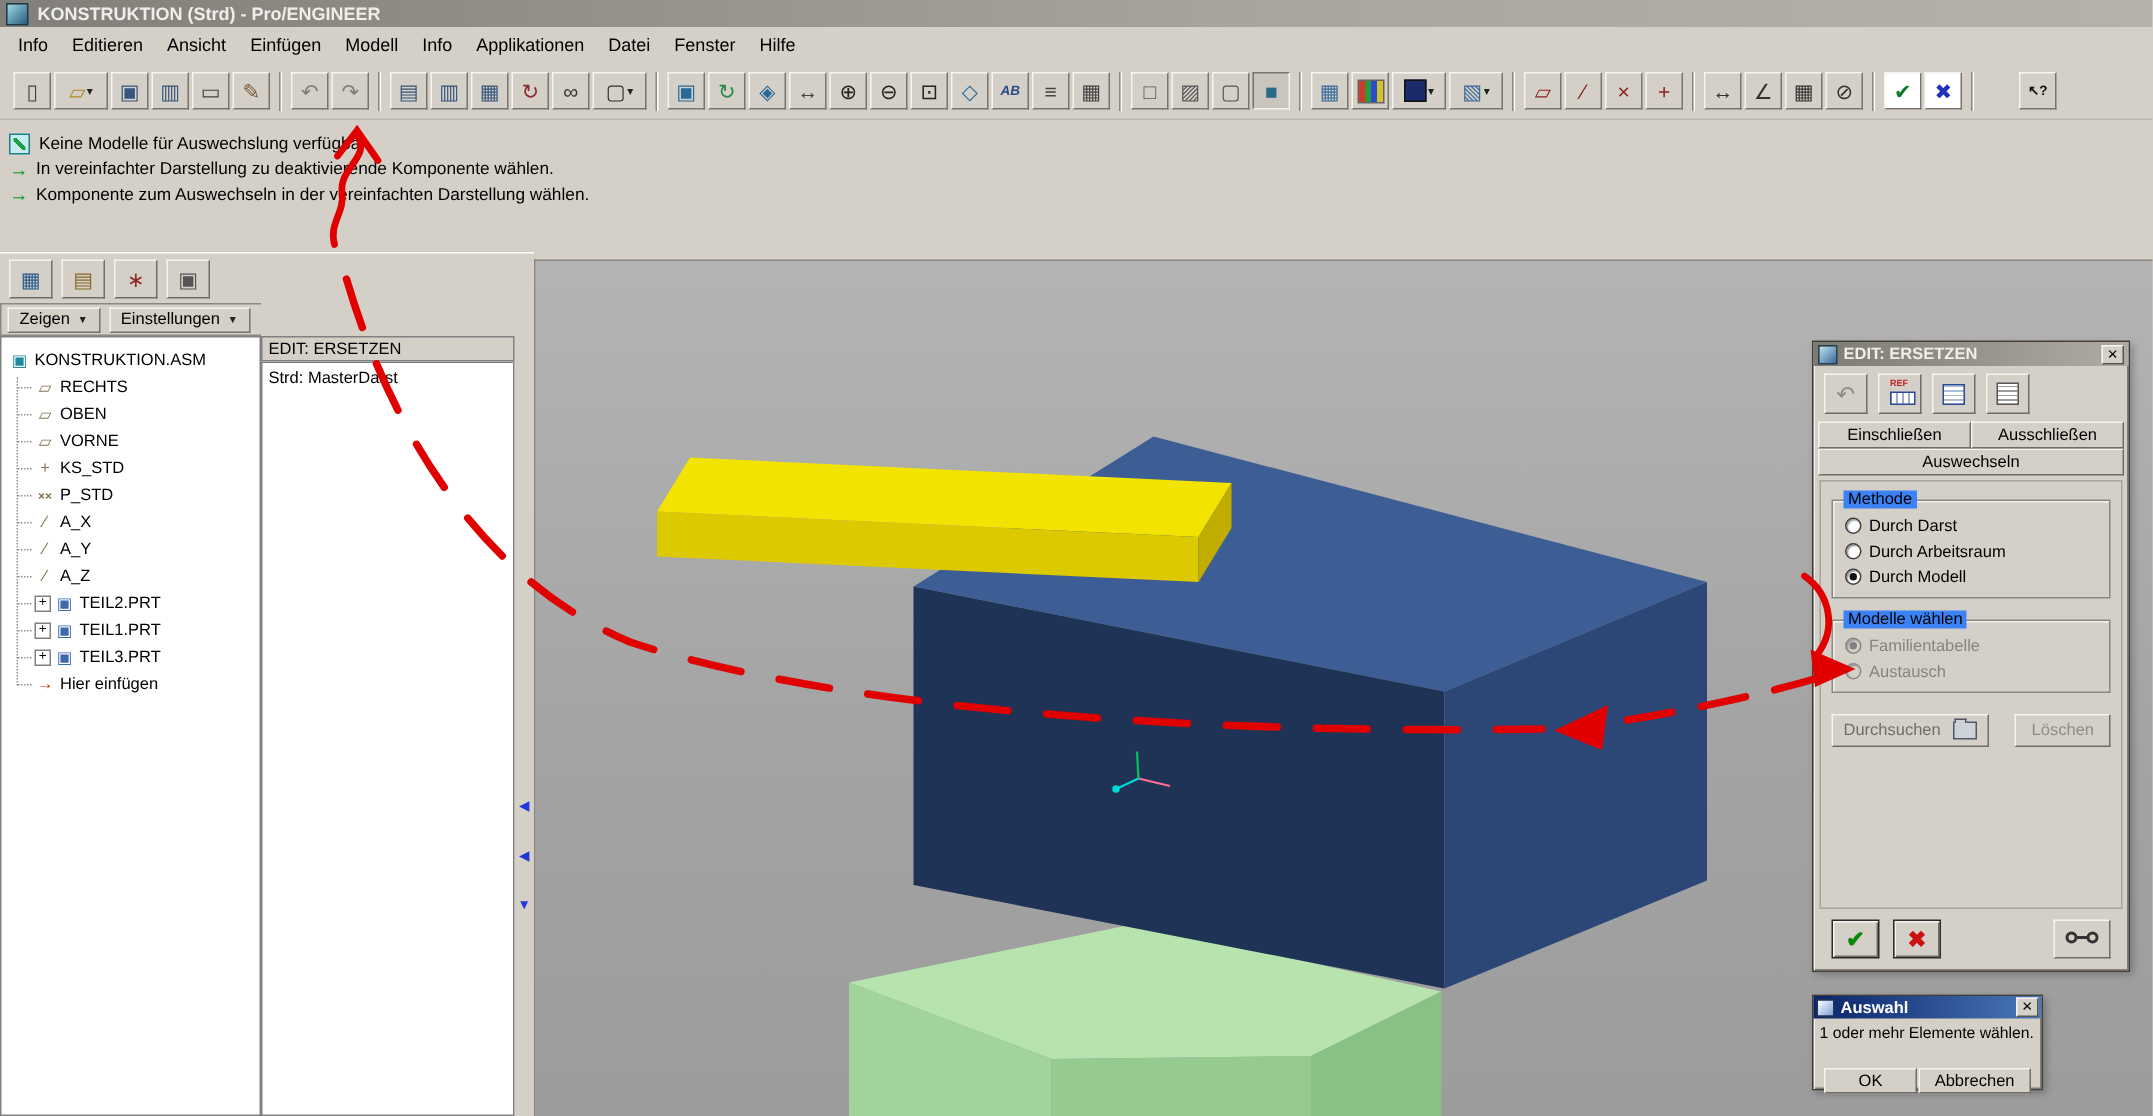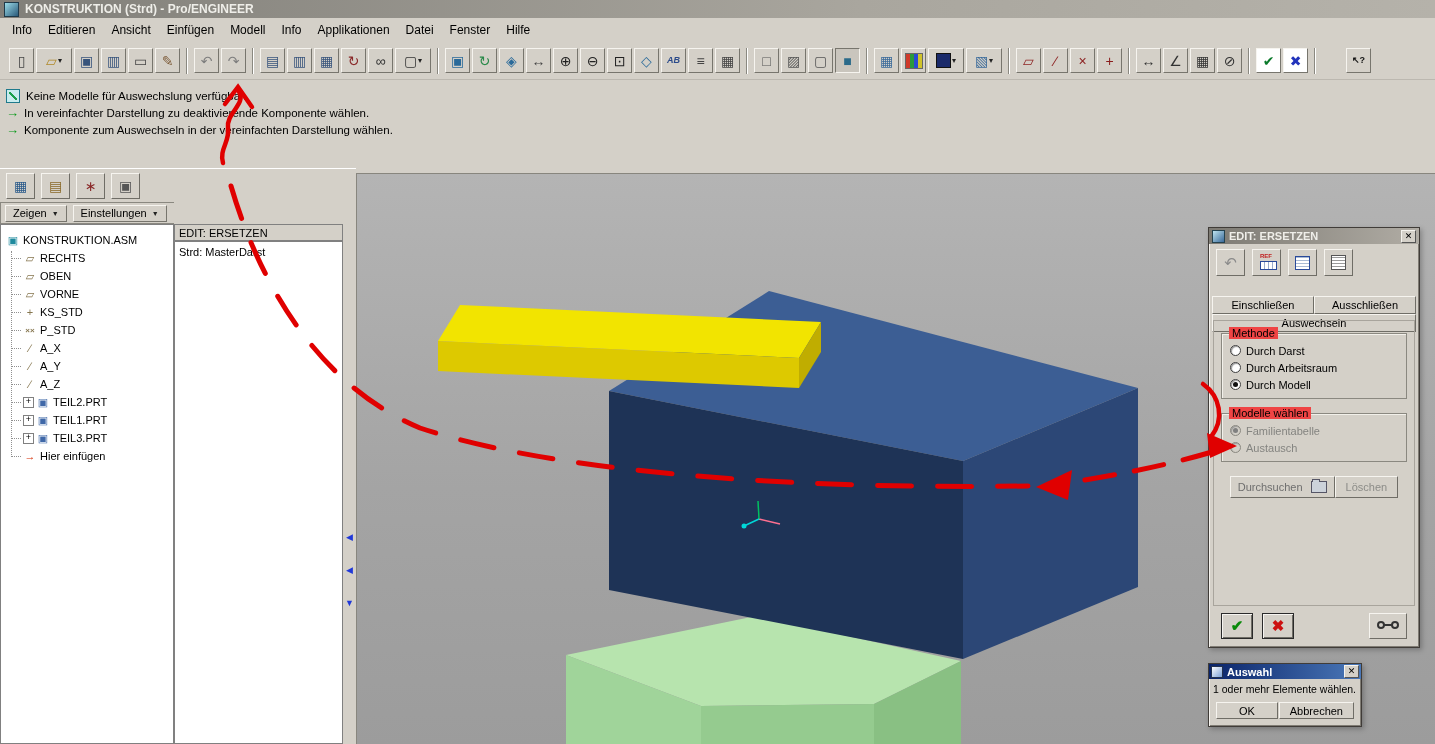--- a/index.html
+++ b/index.html
@@ -98,36 +98,36 @@
   .edit-dialog{position:absolute;left:1208px;top:227px;width:212px;height:421px;background:#d4d0c8;z-index:30;
     border:1px solid #403c38;box-shadow:inset 1px 1px 0 #f6f4f0,inset -1px -1px 0 #807c74,2px 2px 5px rgba(0,0,0,.25);box-sizing:border-box}
   .dlg-title{height:16px;background:linear-gradient(90deg,#7d7a73,#b0aca4);display:flex;align-items:center;gap:4px;padding:0 3px;
     color:#efeee9;font-weight:bold;font-size:11px}
   .dlg-title-icon{width:11px;height:11px;background:linear-gradient(135deg,#bfe4f0,#3a6a9a);border:1px solid #24424f;flex:none}
   .x-btn{margin-left:auto;width:15px;height:13px;background:#d4d0c8;border:1px solid;border-color:#f6f4ef #555 #555 #f6f4ef;
     font-size:9px;line-height:11px;text-align:center;color:#000;padding:0;flex:none}
   .dlg-toolbar{display:flex;gap:7px;padding:5px 7px 4px}
   .dlg-tb-btn{width:29px;height:27px;display:inline-flex;align-items:center;justify-content:center}
   .dlg-tb-btn .glyph{font-size:15px}
-  .tab-row{display:flex;padding:0 3px;margin-top:16px}
+  .tab-row{display:flex;padding:0 3px;margin-top:1px}
   .tab{flex:1;text-align:center;font-size:11px;padding:2px 0;background:#d4d0c8;
     border:1px solid;border-color:#f6f4ef #6f6d66 #6f6d66 #f6f4ef}
   .subtab{margin:0 3px;text-align:center;font-size:11px;padding:2px 0;background:#d4d0c8;
     border:1px solid;border-color:#f6f4ef #6f6d66 #6f6d66 #f6f4ef}
   .dlg-body{position:absolute;left:4px;right:4px;top:92px;height:286px;border:1px solid #a8a49c;padding:12px 7px 0;box-sizing:border-box}
   .groupbox{position:relative;border:1px solid #8a8880;box-shadow:inset 1px 1px 0 #f2f0ea;padding:8px 8px 5px;margin-bottom:14px}
-  .gb-label{position:absolute;top:-7px;left:7px;background:#ef4444;padding:0 3px;font-size:11px}
+  .gb-label{position:absolute;top:-7px;left:7px;background:#3b82f6;padding:0 3px;font-size:11px}
   .radio-row{display:flex;align-items:center;gap:5px;height:17px;font-size:11px}
   .radio{box-sizing:border-box;width:11px;height:11px;border-radius:50%;background:#fff;border:1px solid #404040;
     box-shadow:inset 1px 1px 1px #9a9a9a;position:relative;flex:none}
   .radio.sel::after{content:"";position:absolute;left:2px;top:2px;width:5px;height:5px;border-radius:50%;background:#111}
   .radio.dis{background:#d4d0c8;border-color:#8a8880}
   .radio.dis.sel::after{background:#808080}
   .lbl.dis{color:#848480}
-  .browse-row{display:flex;justify-content:center;margin-top:6px}
+  .browse-row{display:flex;justify-content:space-between;margin-top:6px}
   .browse-btn{height:22px;display:inline-flex;align-items:center;padding:0 7px;font-size:11px;color:#6e6e6e}
   .delete-btn{height:22px;padding:0 10px;font-size:11px;color:#8c8c88}
   .folder-ic{display:inline-block;width:14px;height:10px;border:1px solid #556;background:#ccd2da;position:relative;margin-left:8px}
   .folder-ic::before{content:"";position:absolute;top:-3px;left:0;width:6px;height:2px;border:1px solid #556;border-bottom:none;background:#ccd2da}
   .dlg-actions{position:absolute;left:12px;right:12px;bottom:7px;height:28px;display:flex;align-items:center;gap:9px}
   .ok-btn,.cancel-btn{width:32px;height:26px;font-size:15px;font-weight:bold;display:inline-flex;align-items:center;justify-content:center;
     background:#d4d0c8;border:1px solid #2a2a2a;box-shadow:inset 1px 1px 0 #f6f4f0,inset -1px -1px 0 #6f6d66}
   .ok-btn{color:#0a8a0a}
   .cancel-btn{color:#cc1111}
   .glasses-btn{margin-left:auto;width:38px;height:26px;display:inline-flex;align-items:center;justify-content:center}
@@ -136,21 +136,21 @@
   .glasses-ic::before{left:0}
   .glasses-ic::after{right:0}
   .glasses-ic i{position:absolute;left:7px;top:3px;width:8px;border-top:2px solid #333}
 
   
   .sel-dialog{position:absolute;left:1208px;top:663px;width:154px;height:64px;background:#d4d0c8;z-index:31;
     border:1px solid #403c38;box-shadow:inset 1px 1px 0 #f6f4f0,inset -1px -1px 0 #807c74,2px 2px 5px rgba(0,0,0,.25);box-sizing:border-box}
   .sel-title{height:15px;background:linear-gradient(90deg,#0a246a,#4a78b8);display:flex;align-items:center;gap:4px;padding:0 2px;
     color:#fff;font-weight:bold;font-size:11px}
   .sel-title-icon{width:10px;height:10px;background:linear-gradient(135deg,#fff,#7aa0d8);border:1px solid #24324f;flex:none}
-  .sel-msg{padding:4px 4px 6px;font-size:10.5px;white-space:nowrap}
+  .sel-msg{padding:4px 4px 16px;font-size:10.5px;white-space:nowrap}
   .sel-btns{display:flex;justify-content:space-between;padding:1px 7px 0}
   .sel-btn{height:17px;font-size:11px;padding:0 10px;display:inline-flex;align-items:center;justify-content:center}
   .sel-btn.ok{width:62px}
 
   
   .annotations{position:absolute;left:0;top:0;z-index:60;pointer-events:none}
   .ann{fill:none;stroke-width:4.5;stroke-linecap:round}
   .ann.dashA{stroke-width:5;stroke-dasharray:34 26}
   .ann.dashB{stroke-width:5;stroke-dasharray:30 20}
 </style>

